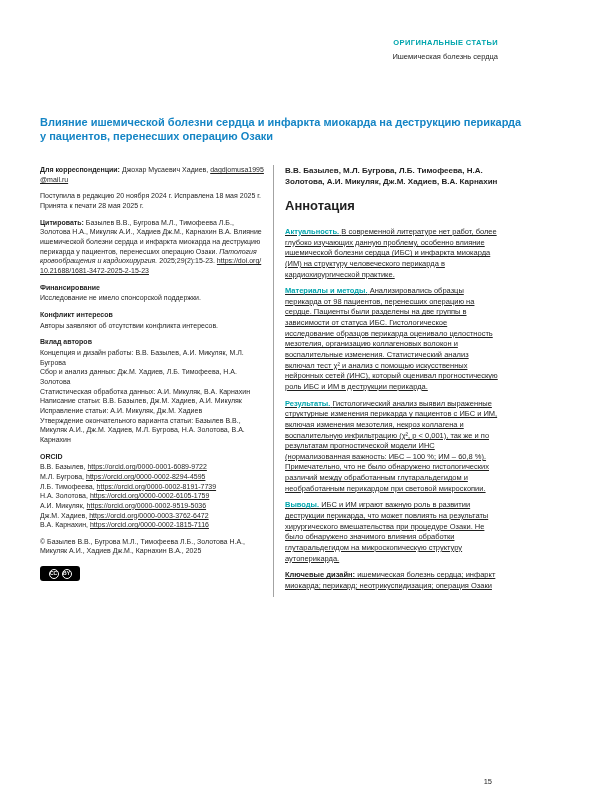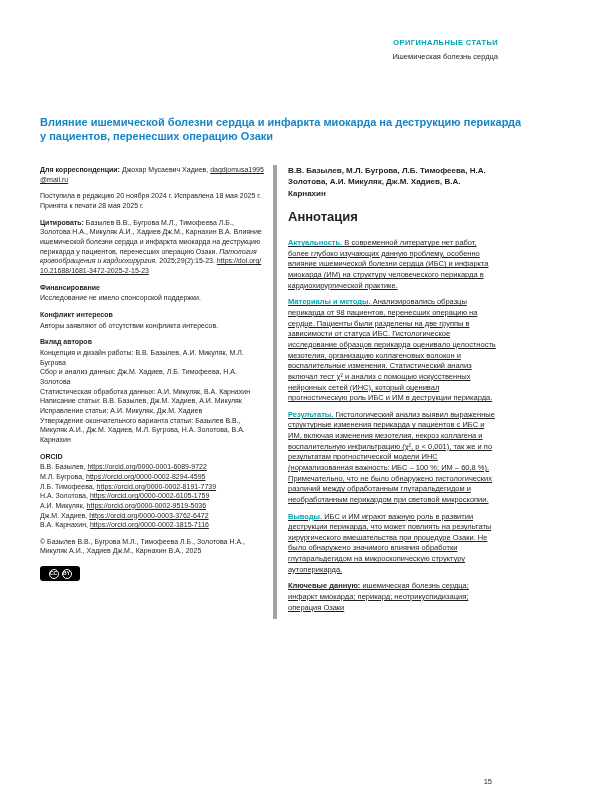--- a/index.html
+++ b/index.html
@@ -24,21 +24,21 @@
     font-weight: bold;
     line-height: 1.28;
     margin-top: 54px;
     width: 488px;
   }
   .columns { display: flex; margin-top: 22px; align-items: stretch; }
   .col-left { flex: none; width: 224px; font-size: 7px; line-height: 1.38; }
   .col-right {
     flex: 1;
     margin-left: 9px;
-    border-left: 4px solid #a3a3a3;
+    border-left: 1px solid #a3a3a3;
     padding-left: 11px;
     font-size: 7.5px;
     line-height: 1.42;
   }
   .block { margin-bottom: 7px; }
   .h { font-weight: bold; margin-bottom: 1px; }
   .link { text-decoration: underline; color: inherit; cursor: pointer; word-break: break-all; }
   .journal-italic { font-style: italic; }
   .authors { font-weight: bold; font-size: 8px; line-height: 1.4; }
   .affiliation { color: #8a8d90; margin-top: 7px; }
@@ -161,21 +161,21 @@
         <span class="lead">Результаты.</span>
         <span>Гистологический анализ выявил выраженные структурные изменения перикарда у пациентов с ИБС и ИМ, включая изменения мезотелия, некроз коллагена и воспалительную инфильтрацию (χ², p &lt; 0,001), так же и по результатам прогностической модели ИНС (нормализованная важность: ИБС – 100 %; ИМ – 60,8 %). Примечательно, что не было обнаружено гистологических различий между обработанным глутаральдегидом и необработанным перикардом при световой микроскопии.</span>
       </p>
 
       <p class="abs">
         <span class="lead">Выводы.</span>
         <span>ИБС и ИМ играют важную роль в развитии деструкции перикарда, что может повлиять на результаты хирургического вмешательства при процедуре Озаки. Не было обнаружено значимого влияния обработки глутаральдегидом на микроскопическую структуру аутоперикарда.</span>
       </p>
 
       <p class="abs">
-        <span class="kw-label">Ключевые данную:</span>
+        <span class="kw-label">Ключевые дизайн:</span>
         <span>ишемическая болезнь сердца; инфаркт миокарда; перикард; неотрикуспидизация; операция Озаки</span>
       </p>
 
     </div>
 
   </div>
 
   <div class="page-number">15</div>
 
 </div>

